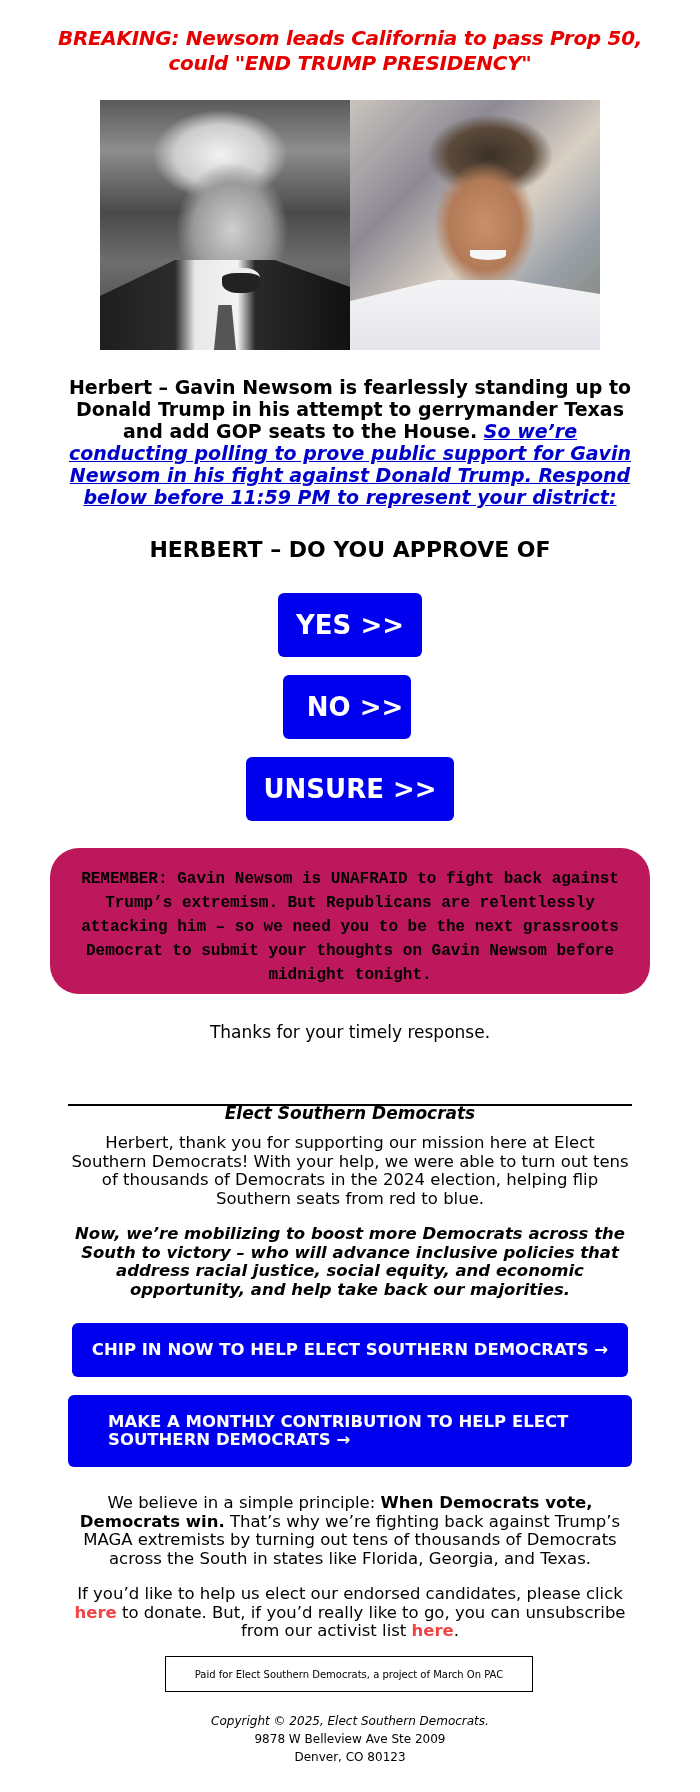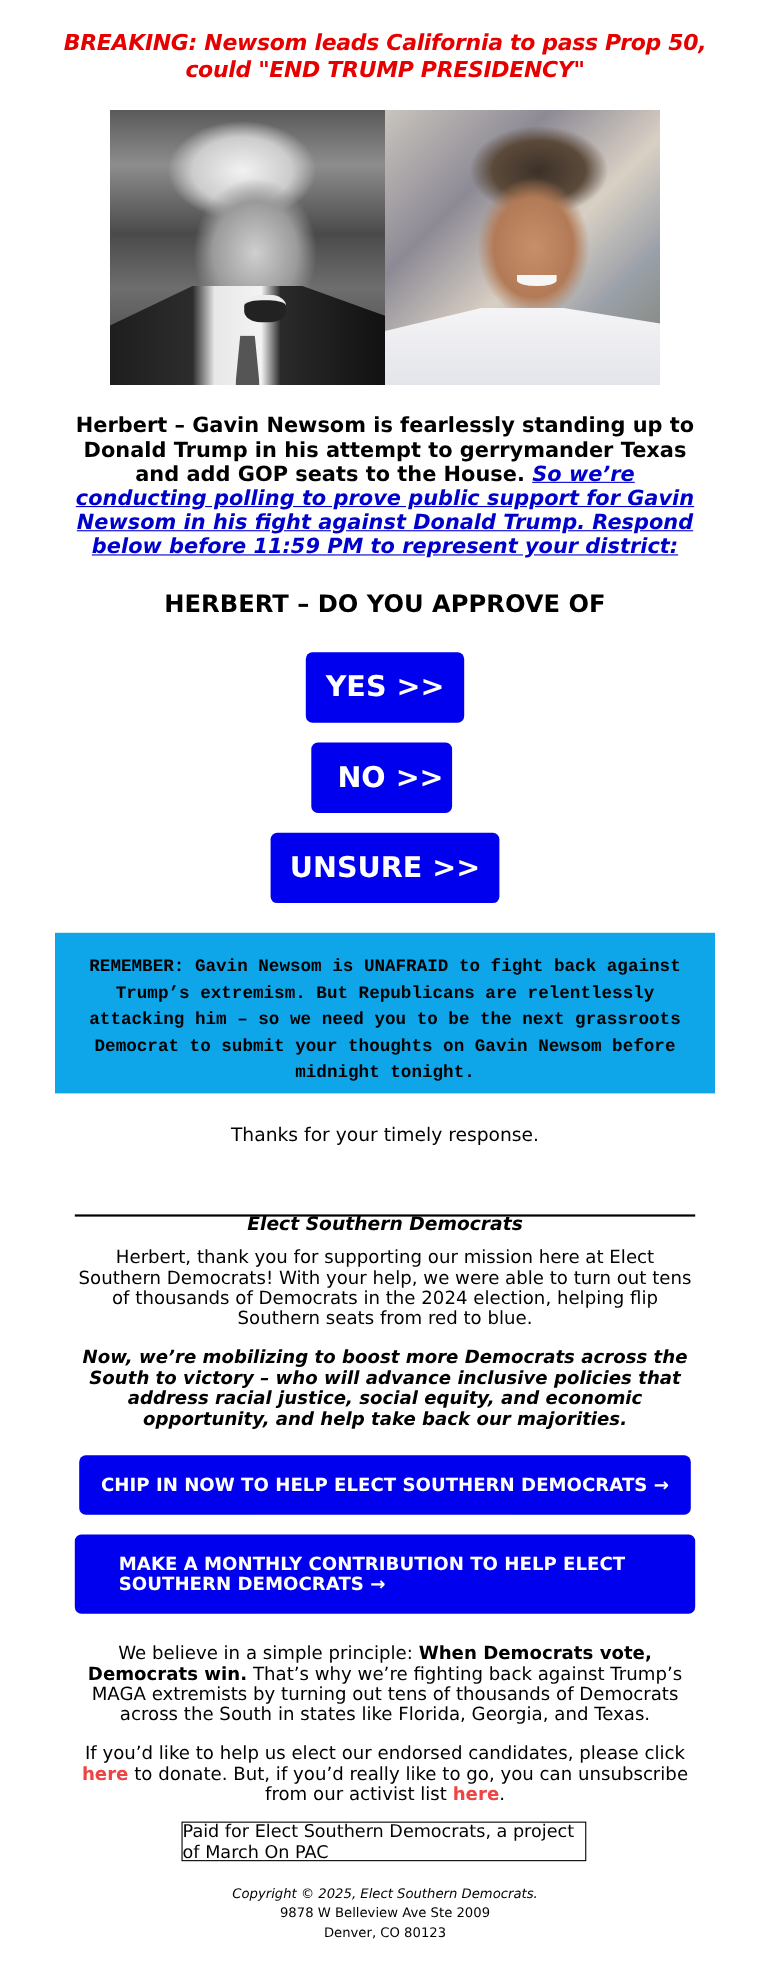--- a/index.html
+++ b/index.html
@@ -36,43 +36,43 @@
   .intro a { color:#0000cc; font-style:italic; text-decoration:underline; }
 
   .question { left:100px; top:538px; width:500px; font-size:22px; font-weight:bold; line-height:23px; text-align:center; }
 
   .vote-btn { position:absolute; background:#0000ee; color:#fff; font-weight:bold; font-size:26px;
       border-radius:6px; display:flex; align-items:center; justify-content:center; cursor:pointer; }
   .btn-yes { left:278px; top:593px; width:144px; height:64px; }
   .btn-no { left:283px; top:675px; width:112px; height:64px;padding-left:16px; }
   .btn-unsure { left:246px; top:757px; width:208px; height:64px; }
 
-  .remember { left:50px; top:848px; width:600px; height:146px; background:#0ea5e9;
+  .remember { left:50px; top:848px; width:600px; height:146px; background:#be185d;
       font-family:"Liberation Mono", monospace; font-weight:bold; font-size:16px; line-height:24px;
-      text-align:center; box-sizing:border-box; padding:19px 14px 0 14px; }
+      text-align:center; box-sizing:border-box; padding:19px 14px 0 14px;border-radius:29px; }
 
   .thanks { left:0; top:1022px; width:700px; font-size:17px; text-align:center; }
   .org { left:0; top:1058px; width:700px; font-size:17px; font-weight:bold; font-style:italic; text-align:center;margin-top:45px; }
   .divider { left:68px; top:1104px; width:564px; height:2px; background:#000; }
 
   .mission { left:70px; top:1134px; width:560px; font-size:16.5px; line-height:18.5px; text-align:center; }
   .mobilize { left:70px; top:1225px; width:560px; font-size:16.5px; line-height:18.5px; font-weight:bold; font-style:italic; text-align:center; }
 
   .cta { position:absolute; background:#0000ee; color:#fff; font-weight:bold; font-size:16.5px;
       border-radius:6px; display:flex; align-items:center; justify-content:center; line-height:18px; cursor:pointer; }
   .cta-chip { left:72px; top:1323px; width:556px; height:54px; }
   .cta-monthly { left:68px; top:1395px; width:564px; height:72px; padding:0 40px; box-sizing:border-box; }
 
   .belief { left:70px; top:1494px; width:560px; font-size:16.5px; line-height:18.5px; text-align:center; }
   .belief b { font-weight:bold; }
   .donate { left:70px; top:1585px; width:560px; font-size:16.5px; line-height:18.5px; text-align:center; }
   .donate a { color:#ef4444; font-weight:bold; }
 
   .paidfor { left:165px; top:1656px; width:368px; height:36px; border:1.5px solid #000; box-sizing:border-box;
-      font-size:16px; display:flex; align-items:center; justify-content:center; }
+      font-size:10px; display:flex; align-items:center; justify-content:center; }
   .footer { left:0; top:1712px; width:700px; font-size:12px; line-height:18px; text-align:center; }
   .footer .copy { font-style:italic; }
 </style>
 </head>
 <body>
 
 <div class="abs headline">
   <div>BREAKING: Newsom leads California to pass Prop 50,</div>
   <div>could "END TRUMP PRESIDENCY"</div>
 </div>

